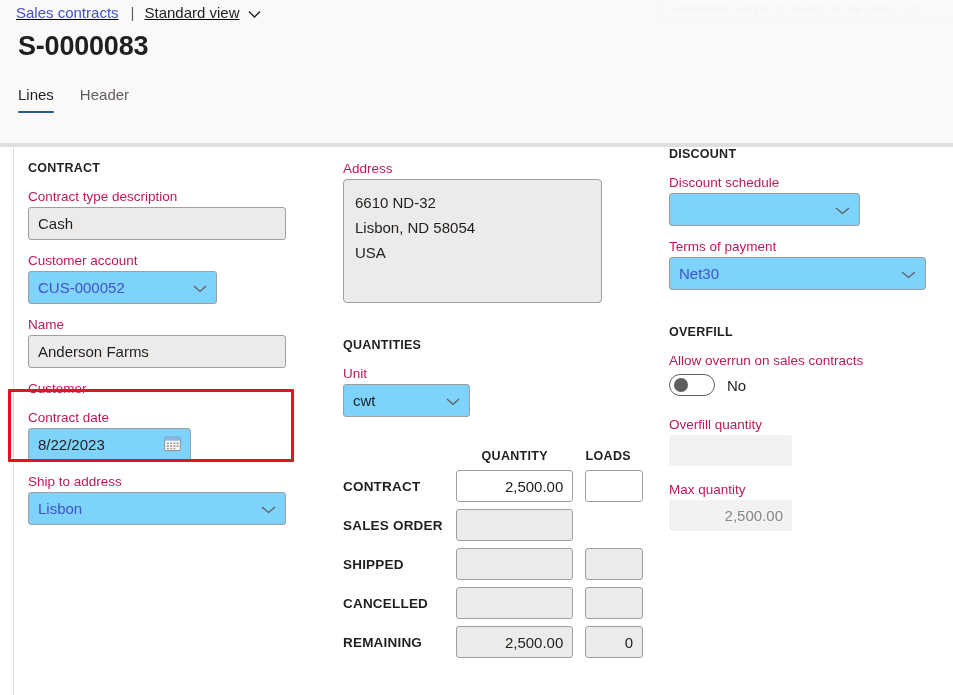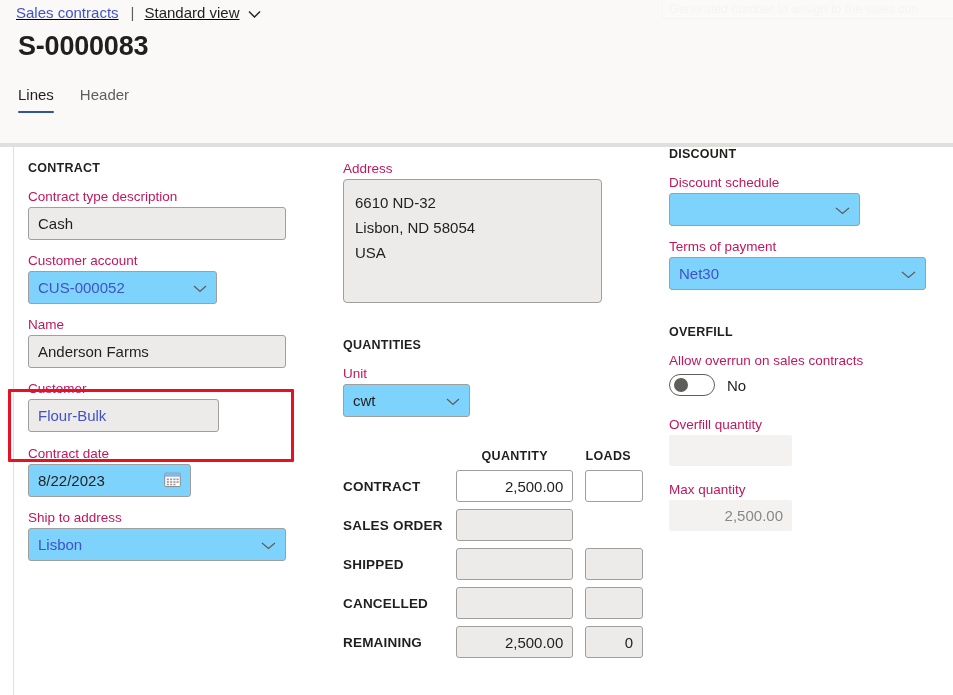--- a/index.html
+++ b/index.html
@@ -355,23 +355,20 @@
 
       <div style="margin-top:13px;">
         <div class="field-label">Name</div>
         <div class="fld" style="width:258px;">
           <span>Anderson Farms</span>
         </div>
       </div>
 
       <div style="margin-top:13px;">
         <div class="field-label">Customer</div>
-        <div class="fld link-val" style="width:191px;">
-          <span>Flour-Bulk</span>
-        </div>
       </div>
 
       <div style="margin-top:14px;">
         <div class="field-label">Contract date</div>
         <div class="fld editable" style="width:163px;">
           <span>8/22/2023</span>
           <span class="cal">
             <svg width="17" height="16" viewBox="0 0 17 16">
               <rect x="0.7" y="1.7" width="15.6" height="13.4" rx="1" fill="#ffffff" stroke="#8a8886" stroke-width="1"></rect>
               <rect x="0.7" y="1.7" width="15.6" height="3.6" rx="1" fill="#8ab4e8"></rect>

